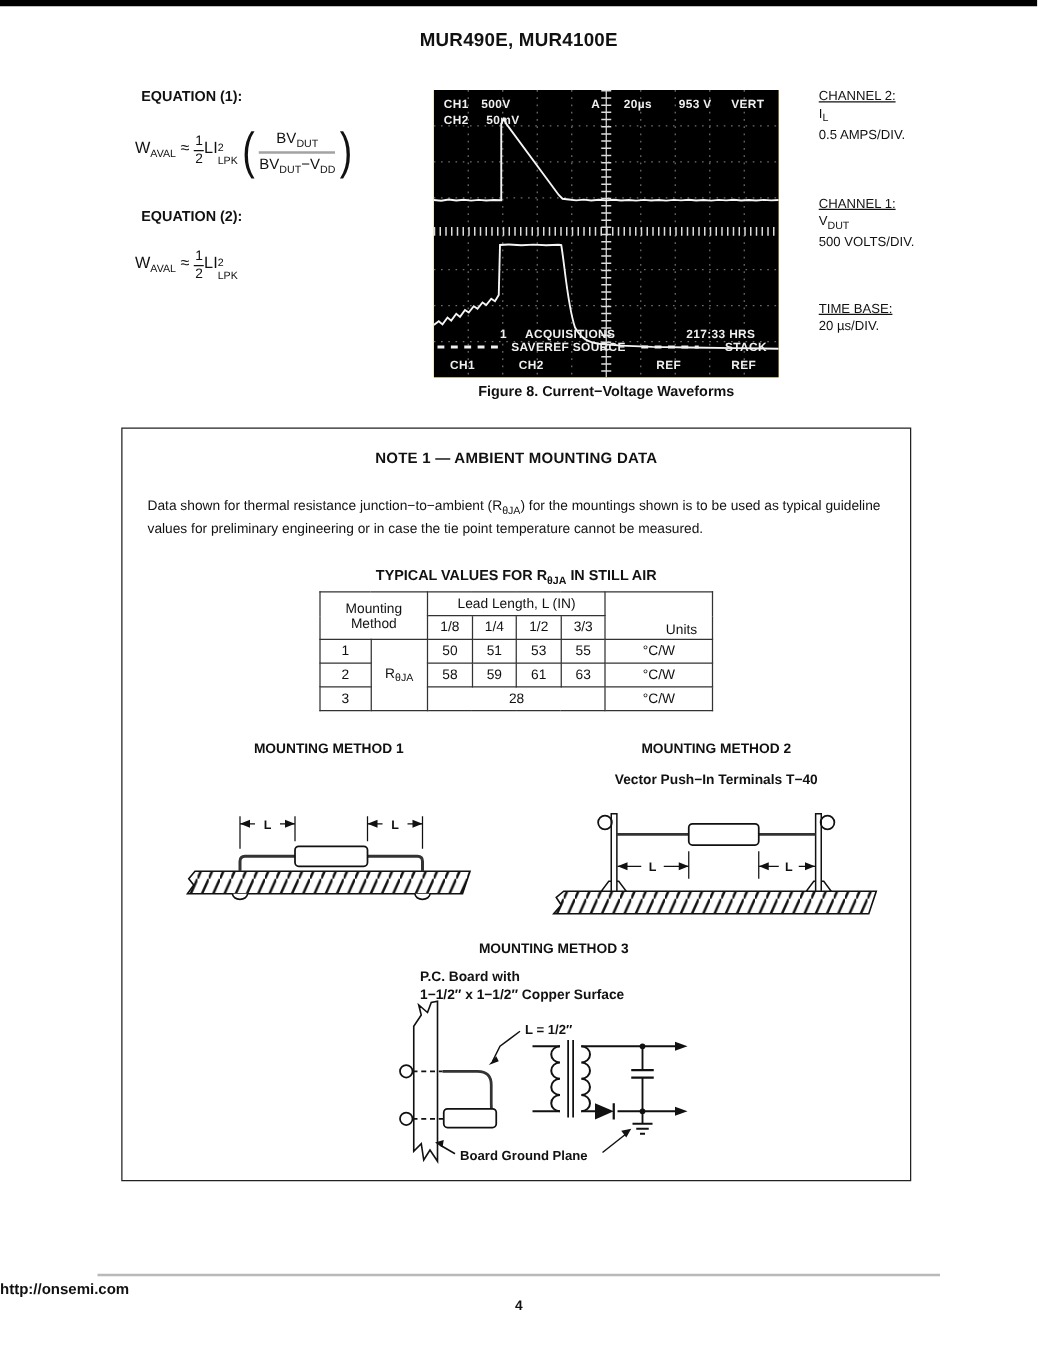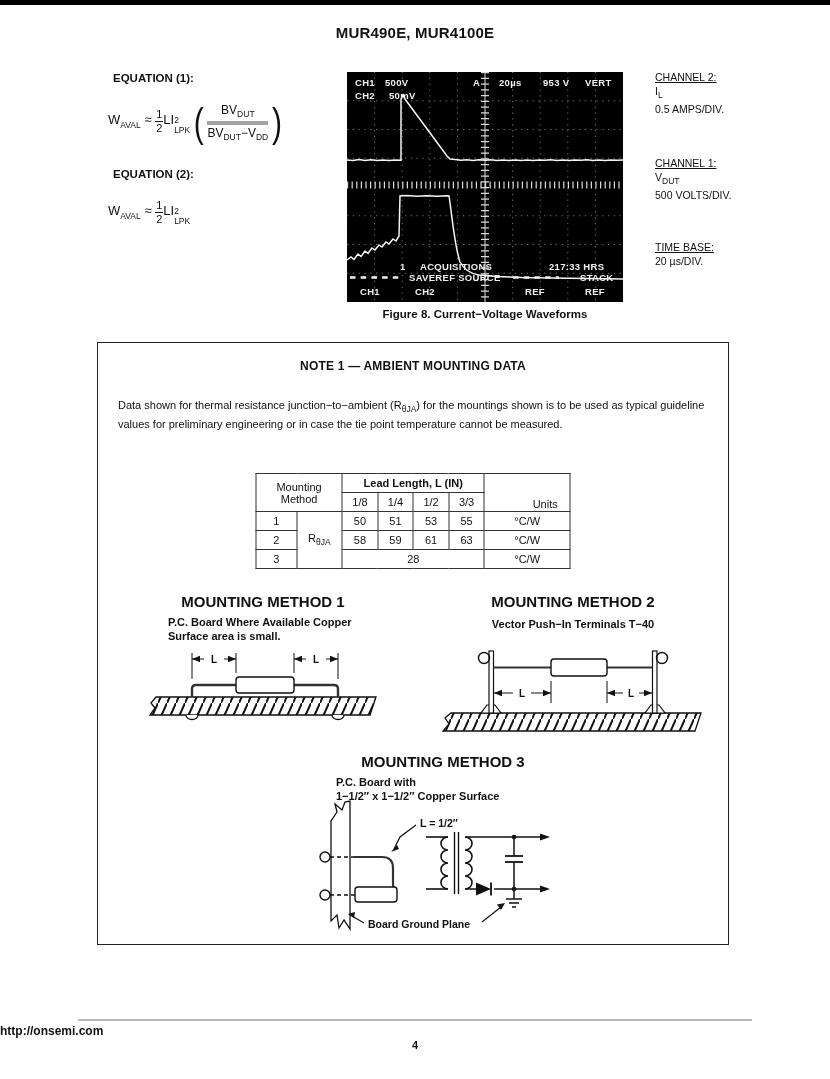--- a/index.html
+++ b/index.html
@@ -15,21 +15,21 @@
   .eq-label{font-size:11.5px;font-weight:bold;}
   .equation{font-size:13px;white-space:nowrap;}
   .equation sub,.sub{font-size:8.5px;}
   .frac{display:inline-block;vertical-align:-8px;text-align:center;font-size:11px;line-height:1;}
   .frac .num{display:block;border-bottom:1px solid #111;padding:0 1px 1px;}
   .frac .den{display:block;padding-top:1px;}
   .stack{display:inline-block;vertical-align:-9px;text-align:left;font-size:8.5px;line-height:1.15;}
   .stack span{display:block;}
   .bigparen{display:inline-block;font-size:30px;font-weight:400;transform:scaleY(1.35);vertical-align:-9px;line-height:0;}
   .innerfrac{display:inline-block;vertical-align:-13px;text-align:center;font-size:12px;line-height:1.25;}
-  .innerfrac .num{display:block;border-bottom:4px solid #a3a3a3;padding:0 3px 1px;}
+  .innerfrac .num{display:block;border-bottom:2px solid #a3a3a3;padding:0 3px 1px;}
   .innerfrac .den{display:block;padding-top:1px;}
 
   
   #scope-wrap{left:347px;top:72px;width:276px;height:230px;background:#fde047;}
   #scope-caption{left:315px;top:308px;width:340px;text-align:center;font-size:11.5px;font-weight:bold;}
   .scope-text{font-family:"Liberation Sans",sans-serif;font-weight:bold;fill:#efefef;font-size:9.5px;letter-spacing:.3px;}
 
   
   .side-note{font-size:10.5px;line-height:1.35;}
   .side-note .t{text-decoration:underline;}
@@ -39,23 +39,23 @@
   #note-heading{left:0;top:16px;width:100%;text-align:center;font-size:12px;font-weight:bold;letter-spacing:.2px;}
   #note-body{left:20px;top:54px;width:598px;font-size:11px;line-height:1.5;}
 
   
   #rtable-title{left:0;top:112px;width:100%;text-align:center;font-size:11.5px;font-weight:bold;}
   #rtable{left:50%;top:130px;transform:translateX(-50%);border-collapse:collapse;font-size:11px;}
   #rtable th,#rtable td{border:1px solid #333;text-align:center;padding:1px 4px;height:16px;font-weight:normal;}
   #rtable{border:1.5px solid #222;}
   #rtable .w-method{width:60px;} #rtable .w-sym{width:52px;} #rtable .w-v{width:42px;} #rtable .w-u{width:62px;padding-left:40px;}
   #rtable .hdr{font-weight:normal;}
-  #rtable .lead-hdr{font-weight:bold;}
-
-  .mm-heading{font-size:15px;font-weight:bold;text-align:center;}
+  #rtable .lead-hdr{font-weight:normal;}
+
+  .mm-heading{font-size:11px;font-weight:bold;text-align:center;}
   .mm-desc{font-size:11px;font-weight:bold;line-height:1.3;}
   .diagram-label{font-family:"Liberation Sans",sans-serif;font-weight:bold;fill:#111;}
 
   #footer-rule{left:78px;top:1019px;width:674px;height:2px;background:#b9b9b9;}
   #footer-url{left:0;top:1024px;width:830px;font-size:12px;font-weight:bold;}
   #footer-page{left:0;top:1039px;width:830px;text-align:center;font-size:11px;font-weight:bold;}
 </style>
 </head>
 <body>
 
@@ -156,20 +156,23 @@
     <div class="t">TIME BASE:</div>
     <div>20 µs/DIV.</div>
   </div>
 
   <div id="note-box" class="abs">
     <div id="note-heading" class="abs">NOTE 1 — AMBIENT MOUNTING DATA</div>
     <div id="note-body" class="abs">
       <span>Data shown for thermal resistance junction−to−ambient (R</span><sub class="sub">θJA</sub><span>) for the mountings shown is to be used as typical guideline values for preliminary engineering or in case the tie point temperature cannot be measured.</span>
     </div>
 
+    <div id="rtable-title" class="abs">
+      <span>TYPICAL VALUES FOR R</span><sub class="sub">θJA</sub><span> IN STILL AIR</span>
+    </div>
 
     <table id="rtable" class="abs">
       <tbody>
           <tr>
         <th colspan="2" rowspan="2" class="hdr">
           <span>Mounting</span><br>
           <span>Method</span>
         </th>
         <th colspan="4" class="lead-hdr">Lead Length, L (IN)</th>
         <th rowspan="2" class="hdr w-u" style="vertical-align:bottom;">Units</th>
@@ -199,24 +202,20 @@
       </tr>
       <tr>
         <td>3</td>
         <td colspan="4">28</td>
         <td>°C/W</td>
       </tr>
     </tbody>
       </table>
 
     <div class="abs mm-heading" style="left:40px;top:250px;width:250px;">MOUNTING METHOD 1</div>
-    <div class="abs mm-desc" style="left:70px;top:272px;">
-      <div>P.C. Board Where Available Copper</div>
-      <div>Surface area is small.</div>
-    </div>
     <svg class="abs" style="left:42px;top:300px;" width="250" height="88" viewBox="0 0 250 88">
       <defs>
         <pattern id="hatch1" patternUnits="userSpaceOnUse" width="9" height="20">
           <line x1="0" y1="20" x2="9" y2="0" stroke="#111" stroke-width="2"></line>
         </pattern>
       </defs>
       <path d="M16,54 L236,54 L230,72 L10,72 L15,65 L11,60 Z" fill="url(#hatch1)" stroke="#111" stroke-width="1.3"></path>
       <path d="M46,72 a6,4.5 0 0 0 12,0" fill="#fff" stroke="#111" stroke-width="1.3"></path>
       <path d="M192,72 a6,4.5 0 0 0 12,0" fill="#fff" stroke="#111" stroke-width="1.3"></path>
       <path d="M96,42 L56,42 Q52,42 52,46 L52,54" fill="none" stroke="#333" stroke-width="2.4"></path>

